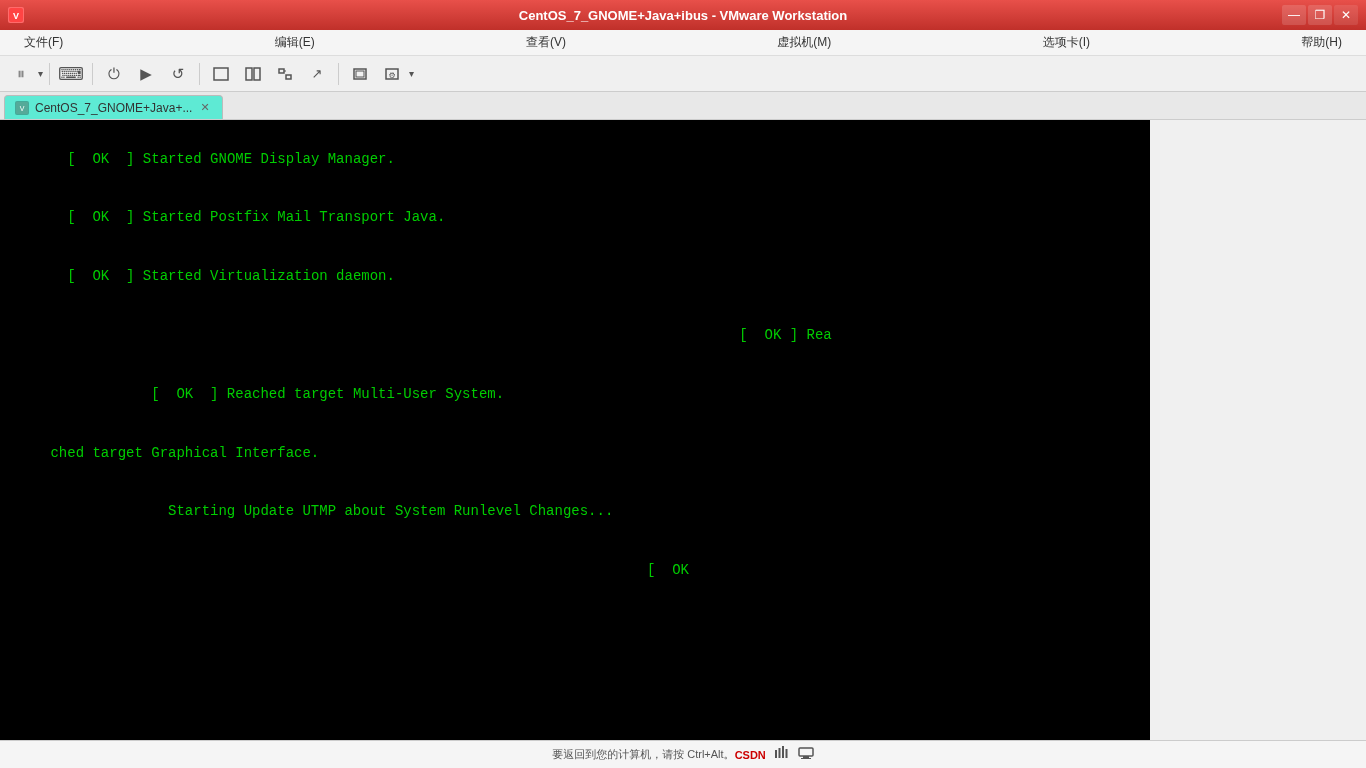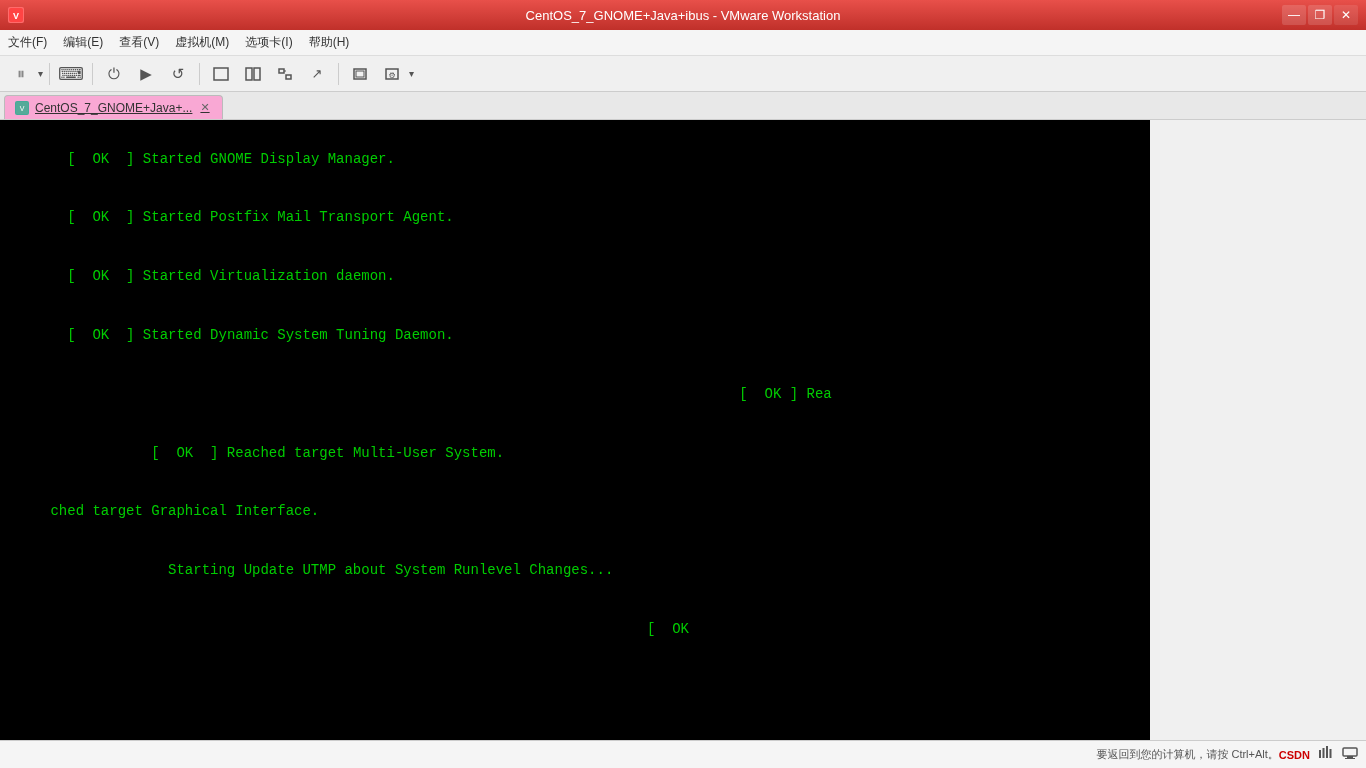--- a/index.html
+++ b/index.html
@@ -23,21 +23,21 @@
     .title-bar-icon {
       width: 16px; height: 16px;
       background: #ff6b6b;
       border-radius: 2px;
       display: flex; align-items: center; justify-content: center;
       font-size: 10px; color: white; font-weight: bold;
     }
     .title-bar-title {
       color: white;
       font-size: 13px;
-      font-weight: normal;
+      font-weight: bold;
       flex: 1;
       text-align: center;
       position: absolute;
       left: 50%;
       transform: translateX(-50%);
     }
     .title-bar-controls {
       display: flex;
       gap: 2px;
     }
@@ -53,21 +53,22 @@
     }
     .title-btn.close { background: rgba(255,255,255,0.1); }
 
     
     .menu-bar {
       height: 26px;
       background: #f5f5f5;
       border-bottom: 1px solid #ddd;
       display: flex;
       align-items: center;
-      padding: 0 0;
+      padding: 0 16px;
+      justify-content: space-between;
     }
     .menu-item {
       padding: 2px 8px;
       font-size: 12px;
       color: #333;
       cursor: pointer;
       border-radius: 2px;
     }
 
     
@@ -111,23 +112,22 @@
       border: 1px solid #bbb;
       border-bottom: none;
       border-radius: 4px 4px 0 0;
       padding: 0 10px;
       display: flex; align-items: center;
       font-size: 12px; color: #333;
       cursor: pointer;
       gap: 6px;
     }
     .tab.active {
-      background: #f9a8d4;
+      background: #5eead4;
       border-color: #bbb;
-      text-decoration: underline;
     }
     .tab-close {
       font-size: 11px; color: #666;
       cursor: pointer;
       padding: 1px 2px;
       border-radius: 2px;
     }
     .tab-icon {
       width: 14px; height: 14px;
       background: #4a9; border-radius: 2px;
@@ -166,21 +166,21 @@
     
     .status-bar {
       height: 28px;
       background: #f5f5f5;
       border-top: 1px solid #ccc;
       display: flex;
       align-items: center;
       padding: 0 8px;
       font-size: 11px;
       color: #555;
-      justify-content: flex-end;
+      justify-content: center;
     }
     .status-right {
       display: flex; align-items: center; gap: 8px;
     }
     .status-icon {
       font-size: 13px; cursor: pointer;
     }
   </style>
 </head>
 <body>
@@ -268,27 +268,24 @@
     <span class="tab-close">✕</span>
   </div>
 </div>
 
 <div class="vm-area">
   <div class="terminal">
     <div class="term-line">
       <span class="bracket">  [</span><span class="ok">  OK  </span><span class="normal-text">] Started GNOME Display Manager.</span>
     </div>
     <div class="term-line">
-      <span class="bracket">  [</span><span class="ok">  OK  </span><span class="normal-text">] Started Postfix Mail Transport Agent.</span>
+      <span class="bracket">  [</span><span class="ok">  OK  </span><span class="normal-text">] Started Postfix Mail Transport Java.</span>
     </div>
     <div class="term-line">
       <span class="bracket">  [</span><span class="ok">  OK  </span><span class="normal-text">] Started Virtualization daemon.</span>
-    </div>
-    <div class="term-line">
-      <span class="bracket">  [</span><span class="ok">  OK  </span><span class="normal-text">] Started Dynamic System Tuning Daemon.</span>
     </div>
     <div class="term-line">
       <span class="normal-text">                                                                                  [ </span><span class="ok"> OK </span><span class="normal-text">] Rea</span>
     </div>
     <div class="term-line">
       <span class="normal-text">            [</span><span class="ok">  OK  </span><span class="normal-text">] Reached target Multi-User System.</span>
     </div>
     <div class="term-line">
       <span class="normal-text">ched target Graphical Interface.</span>
     </div>

